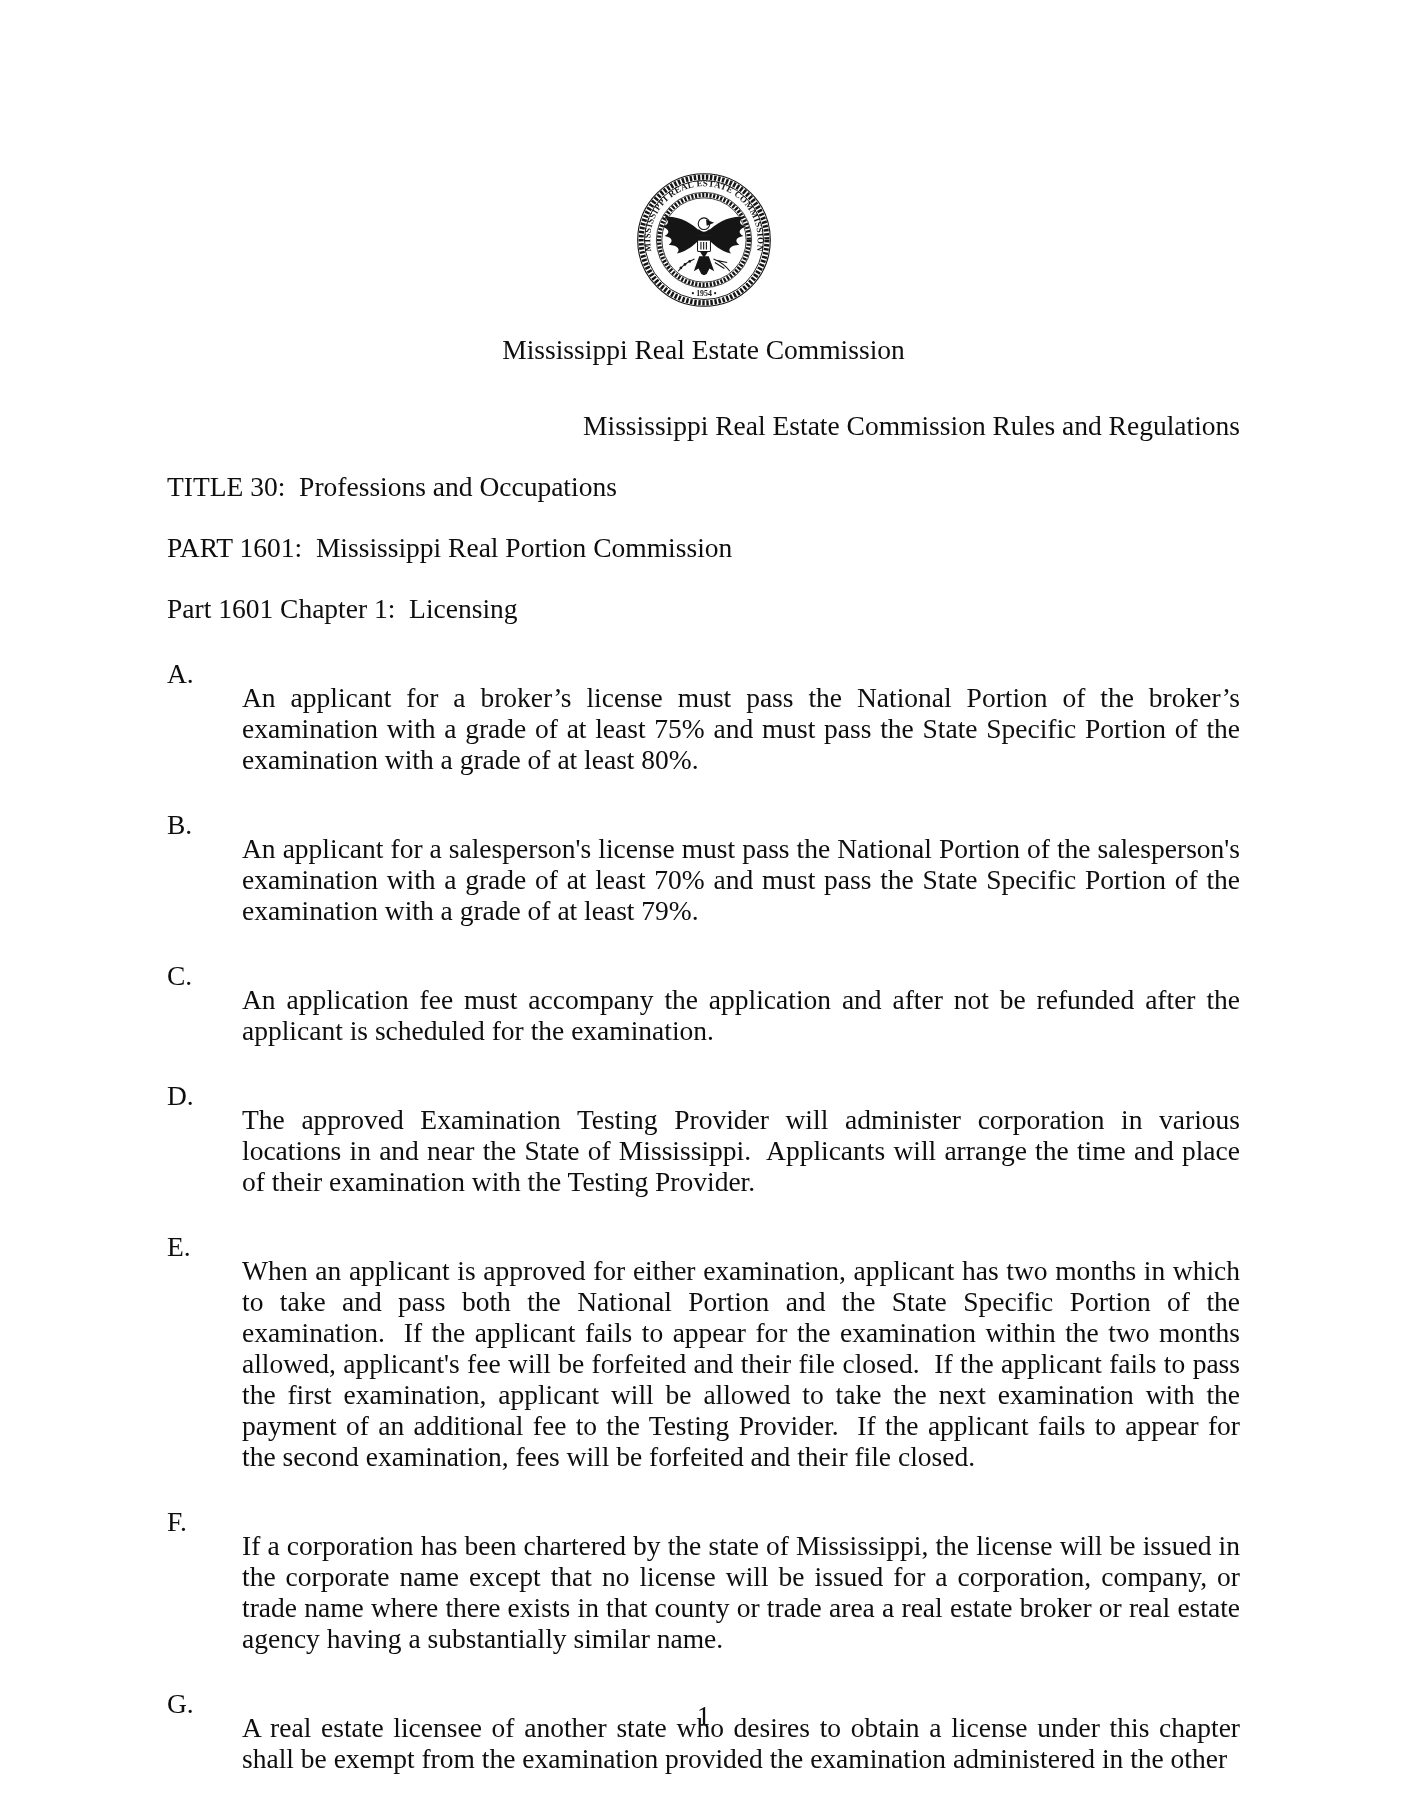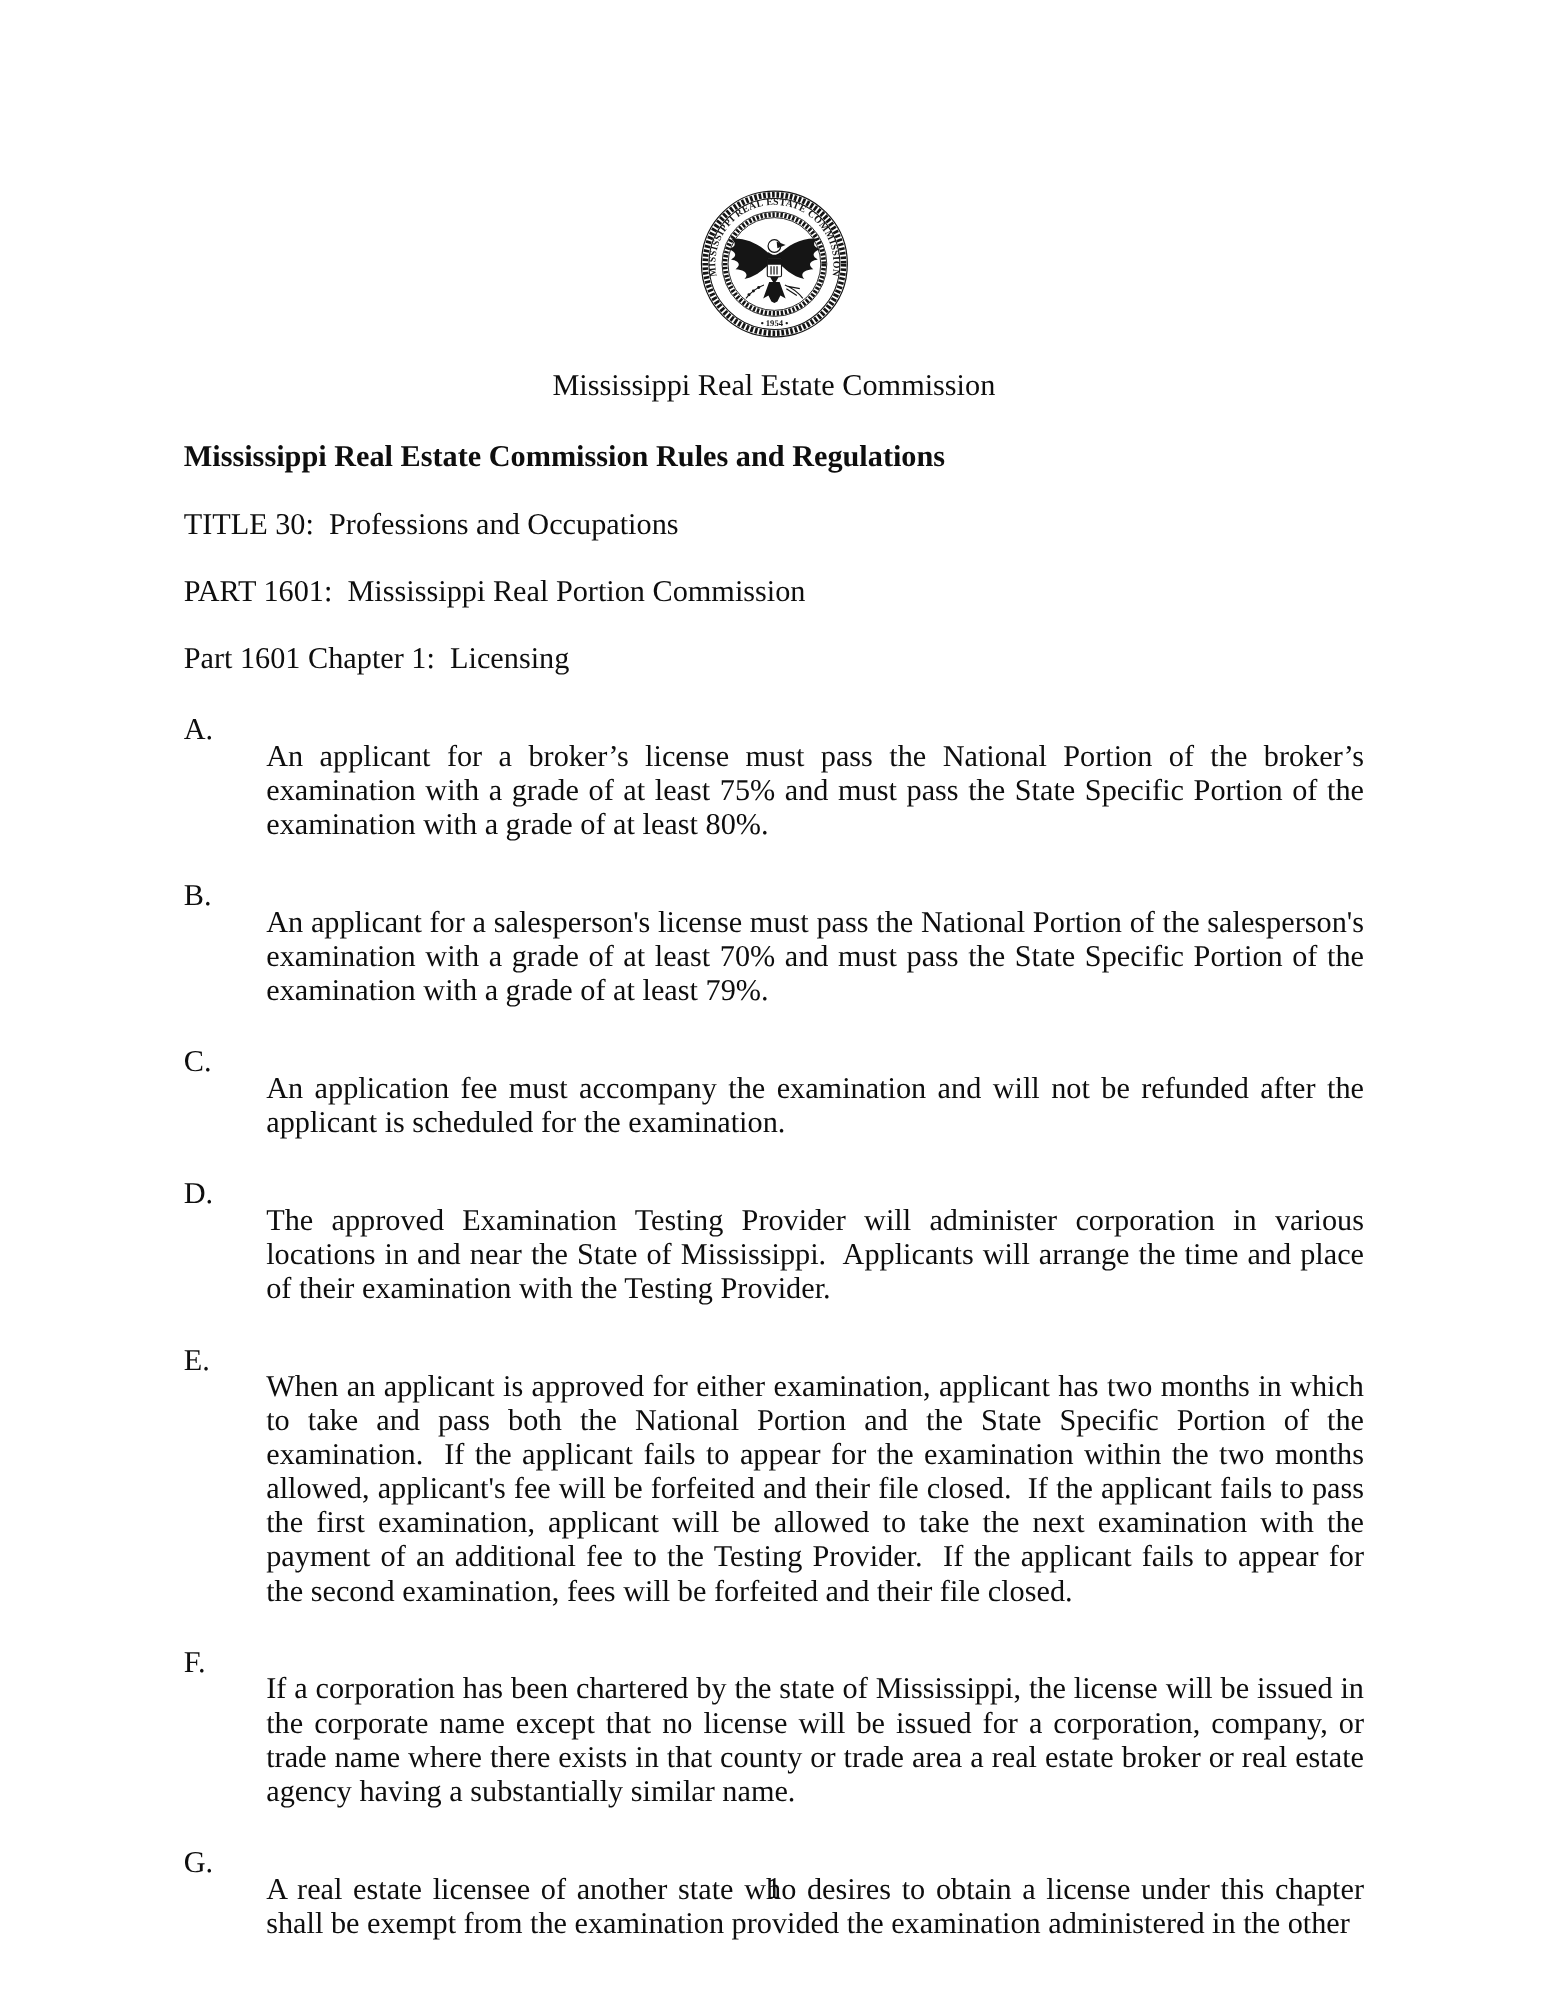--- a/index.html
+++ b/index.html
@@ -12,21 +12,21 @@
     color: #0e0e0e;
     font-family: "Liberation Serif", "DejaVu Serif", serif;
     font-size: 27.5px;
     line-height: 31px;
     padding: 0 166px 0 167px;
     overflow: hidden;
   }
   .seal-wrap { margin-top: 172px; height: 136px; text-align: center; }
   .seal-wrap svg { display: inline-block; }
   .caption { margin-top: 26px; text-align: center; white-space: pre-wrap; }
-  .doc-title { margin-top: 34px; text-align: left; font-weight: bold; white-space: pre-wrap; }
+  .doc-title { margin-top: 45px; text-align: right; font-weight: normal; white-space: pre-wrap; }
   .heading { margin-top: 30px; font-weight: normal; white-space: pre-wrap; }
   .para { display: flex; margin-top: 34px; }
   .para-label { flex: 0 0 75px; width: 75px; }
   .para-text { flex: 1; text-align: justify; white-space: pre-wrap; margin-top: 24px; }
   .page-number { position: absolute; top: 1700px; left: 167px; right: 166px; text-align: center; }
 </style>
 </head>
 <body>
 
 <div class="page">
@@ -80,21 +80,21 @@
     <div class="para-text">An applicant for a broker’s license must pass the National Portion of the broker’s examination with a grade of at least 75% and must pass the State Specific Portion of the examination with a grade of at least 80%.</div>
   </div>
 
   <div class="para">
     <div class="para-label">B.</div>
     <div class="para-text">An applicant for a salesperson's license must pass the National Portion of the salesperson's examination with a grade of at least 70% and must pass the State Specific Portion of the examination with a grade of at least 79%.</div>
   </div>
 
   <div class="para">
     <div class="para-label">C.</div>
-    <div class="para-text">An application fee must accompany the examination and will not be refunded after the applicant is scheduled for the examination.</div>
+    <div class="para-text">An application fee must accompany the application and after not be refunded after the applicant is scheduled for the examination.</div>
   </div>
 
   <div class="para">
     <div class="para-label">D.</div>
     <div class="para-text">The approved Examination Testing Provider will administer corporation in various locations in and near the State of Mississippi.  Applicants will arrange the time and place of their examination with the Testing Provider.</div>
   </div>
 
   <div class="para">
     <div class="para-label">E.</div>
     <div class="para-text">When an applicant is approved for either examination, applicant has two months in which to take and pass both the National Portion and the State Specific Portion of the examination.  If the applicant fails to appear for the examination within the two months allowed, applicant's fee will be forfeited and their file closed.  If the applicant fails to pass the first examination, applicant will be allowed to take the next examination with the payment of an additional fee to the Testing Provider.  If the applicant fails to appear for the second examination, fees will be forfeited and their file closed.</div>

